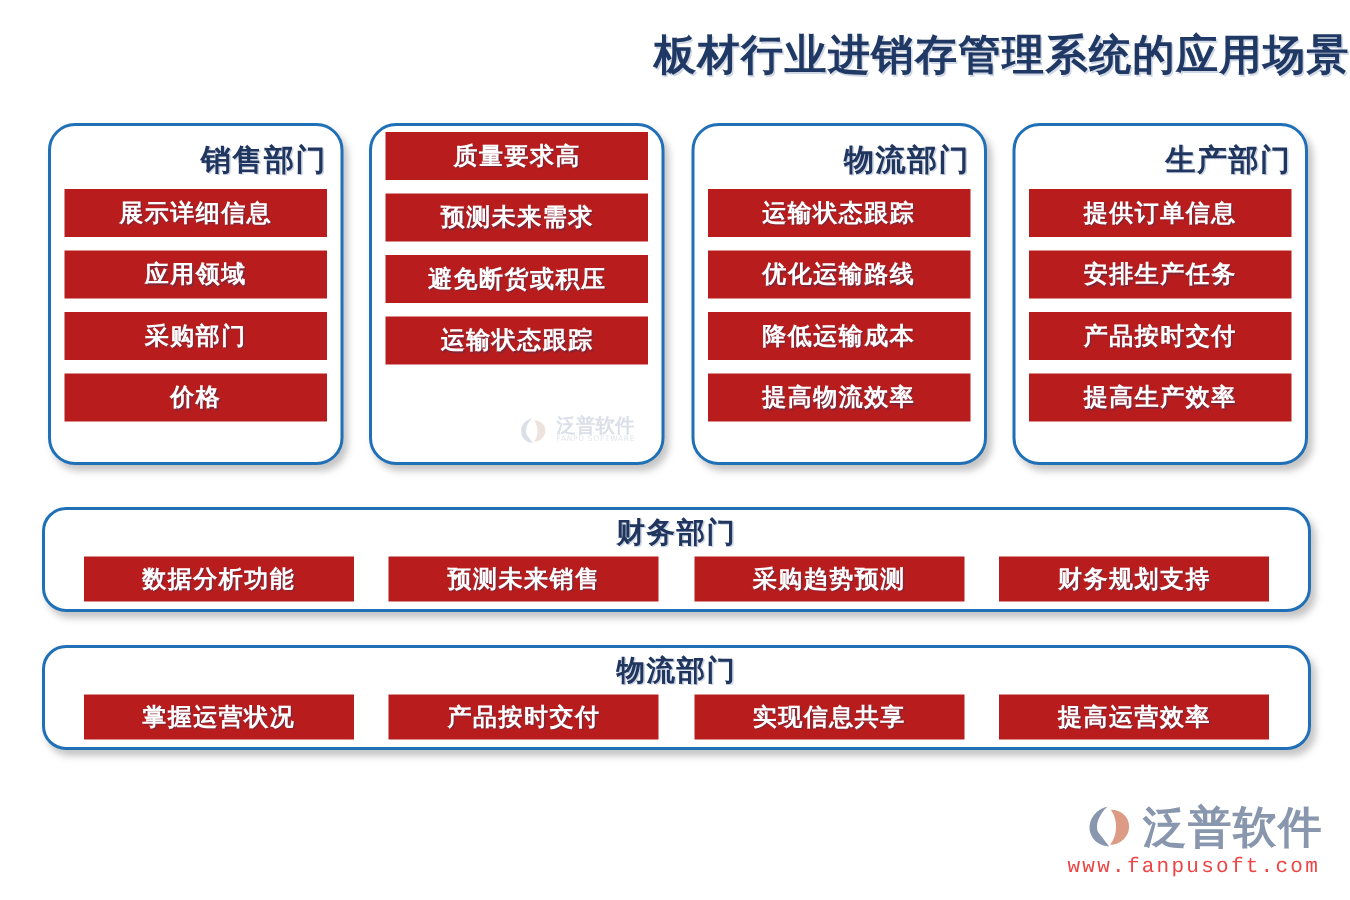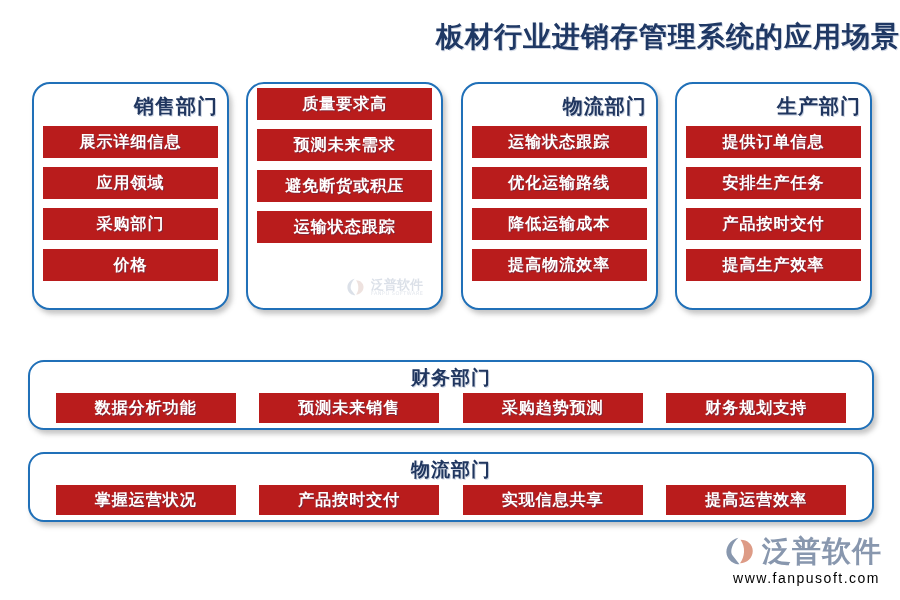--- a/index.html
+++ b/index.html
@@ -85,21 +85,20 @@
   .wide-card {
     position: absolute;
     left: 28px;
     width: 846px;
     height: 70px;
     box-sizing: border-box;
     border: 2px solid #2070b8;
     border-radius: 16px;
     background: #ffffff;
     box-shadow: 3px 4px 5px rgba(90,90,90,0.35);
-    margin-top: 22px;
   }
   #finance-card { top: 338px; }
   #management-card { top: 430px; }
 
   .wide-card-title {
     text-align: center;
     font-size: 19px;
     font-weight: bold;
     color: #20365f;
     letter-spacing: 1px;
@@ -167,22 +166,22 @@
   .brand-name {
     font-size: 29px;
     font-weight: bold;
     color: #8897ae;
     font-family: "DejaVu Sans", "Liberation Sans", sans-serif;
     letter-spacing: 1px;
     line-height: 1;
   }
   .brand-url {
     font-size: 14px;
-    color: #000000;
-    font-family: Liberation Sans, sans-serif;
+    color: #ef4444;
+    font-family: Liberation Mono, monospace;
     letter-spacing: 1.5px;
     margin-top: 2px;
     margin-right: 2px;
   }
 </style>
 </head>
 <body>
 
 <div class="page-title">板材行业进销存管理系统的应用场景</div>
 

